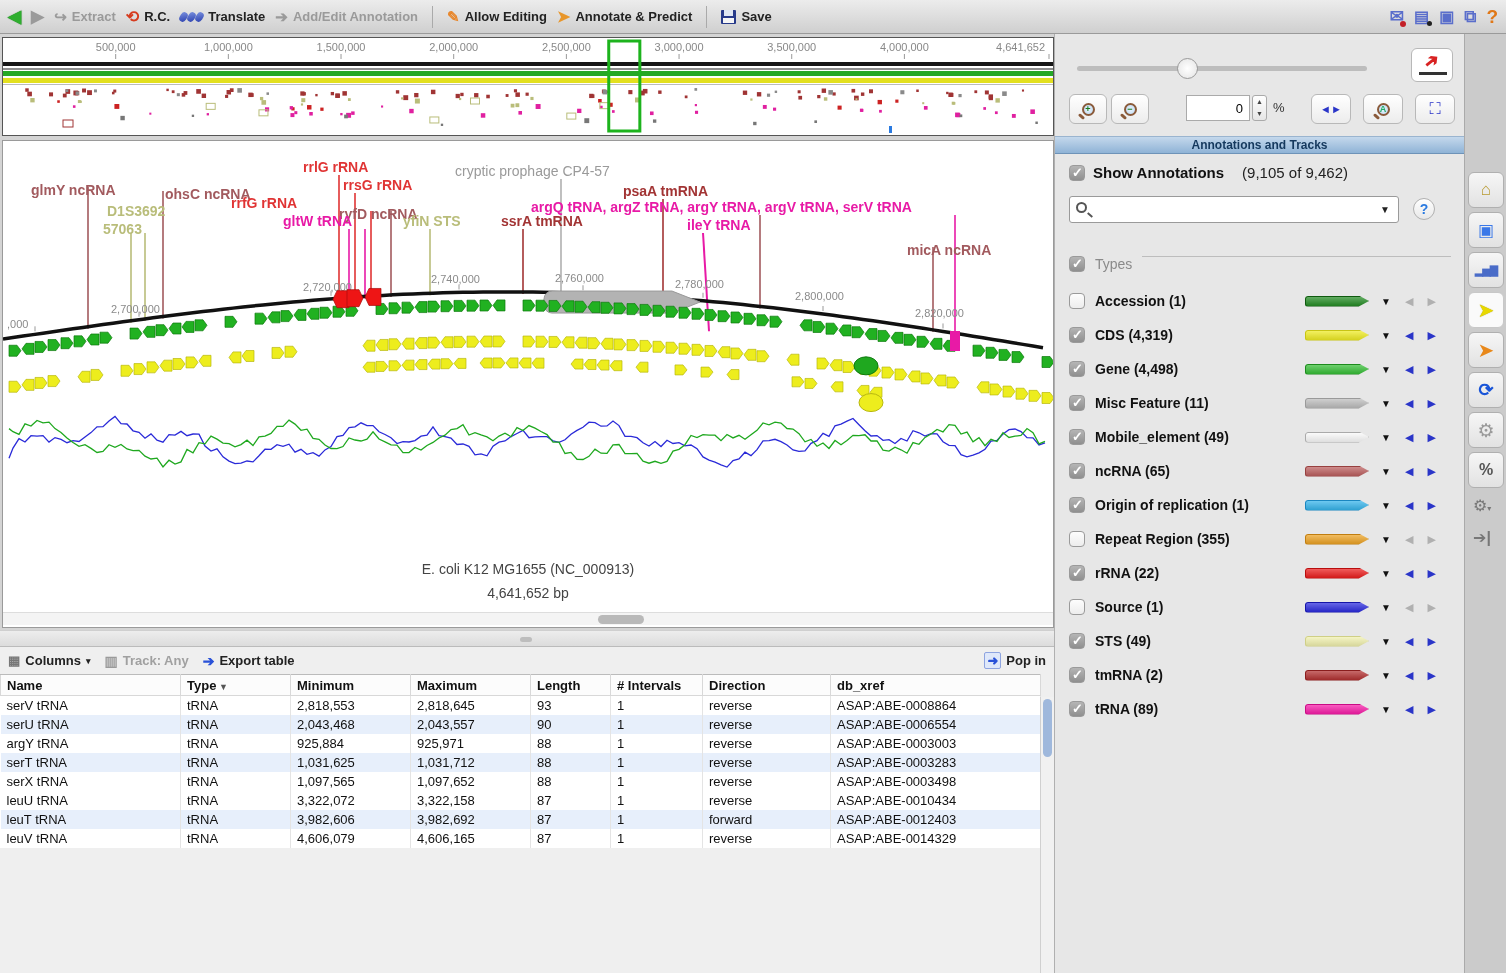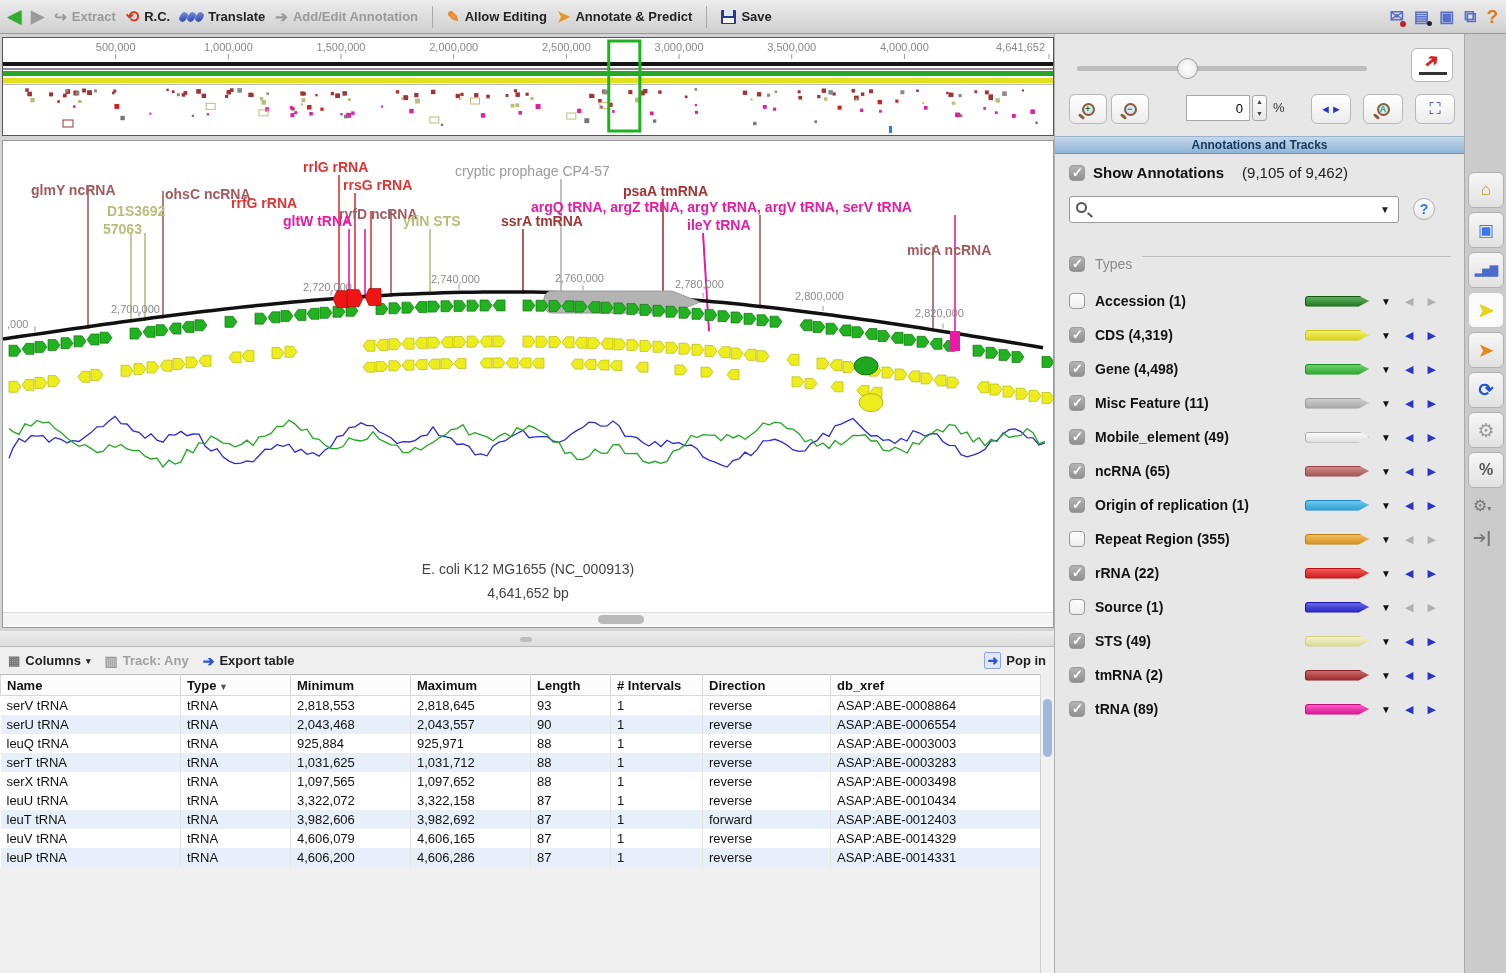--- a/index.html
+++ b/index.html
@@ -688,21 +688,21 @@
             <td>serU tRNA</td>
             <td>tRNA</td>
             <td>2,043,468</td>
             <td>2,043,557</td>
             <td>90</td>
             <td>1</td>
             <td>reverse</td>
             <td>ASAP:ABE-0006554</td>
           </tr>
           <tr class="even">
-            <td>leuQ tRNA</td>
+            <td>argY tRNA</td>
             <td>tRNA</td>
             <td>925,884</td>
             <td>925,971</td>
             <td>88</td>
             <td>1</td>
             <td>reverse</td>
             <td>ASAP:ABE-0003003</td>
           </tr>
           <tr class="odd">
             <td>serT tRNA</td>
@@ -747,30 +747,20 @@
           <tr class="even">
             <td>leuV tRNA</td>
             <td>tRNA</td>
             <td>4,606,079</td>
             <td>4,606,165</td>
             <td>87</td>
             <td>1</td>
             <td>reverse</td>
             <td>ASAP:ABE-0014329</td>
           </tr>
-          <tr class="odd">
-            <td>leuP tRNA</td>
-            <td>tRNA</td>
-            <td>4,606,200</td>
-            <td>4,606,286</td>
-            <td>87</td>
-            <td>1</td>
-            <td>reverse</td>
-            <td>ASAP:ABE-0014331</td>
-          </tr>
         </tbody>
     </table>
     <div class="vscroll">
         <div class="vthumb"></div>
       </div>
   </div>
 
   <div class="sidebar">
     <div class="slider-track">
         <div class="slider-thumb"></div>

